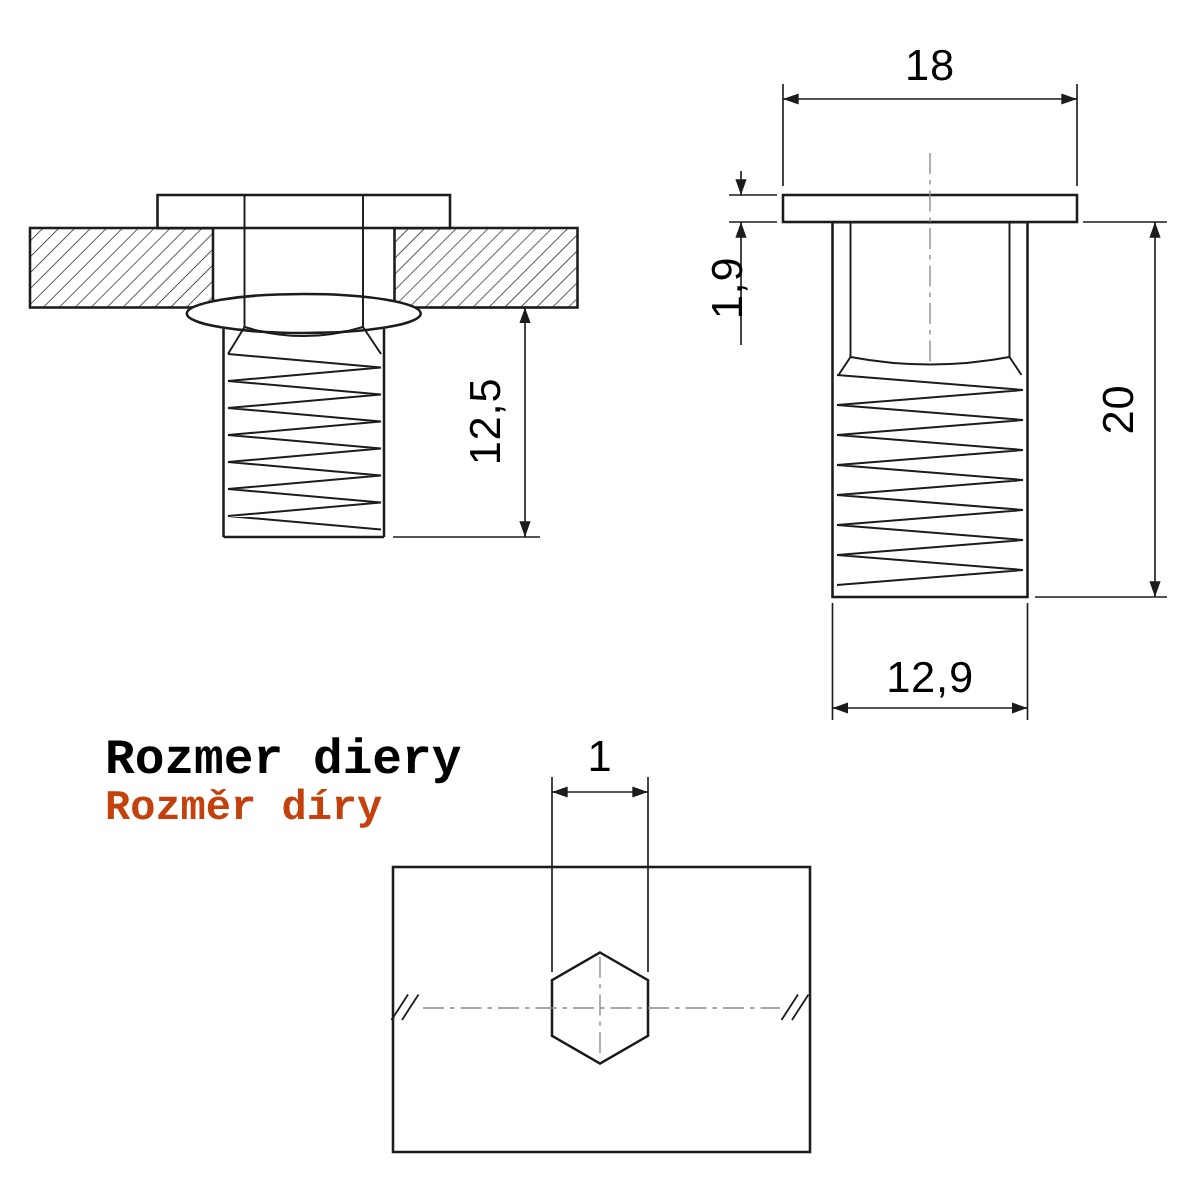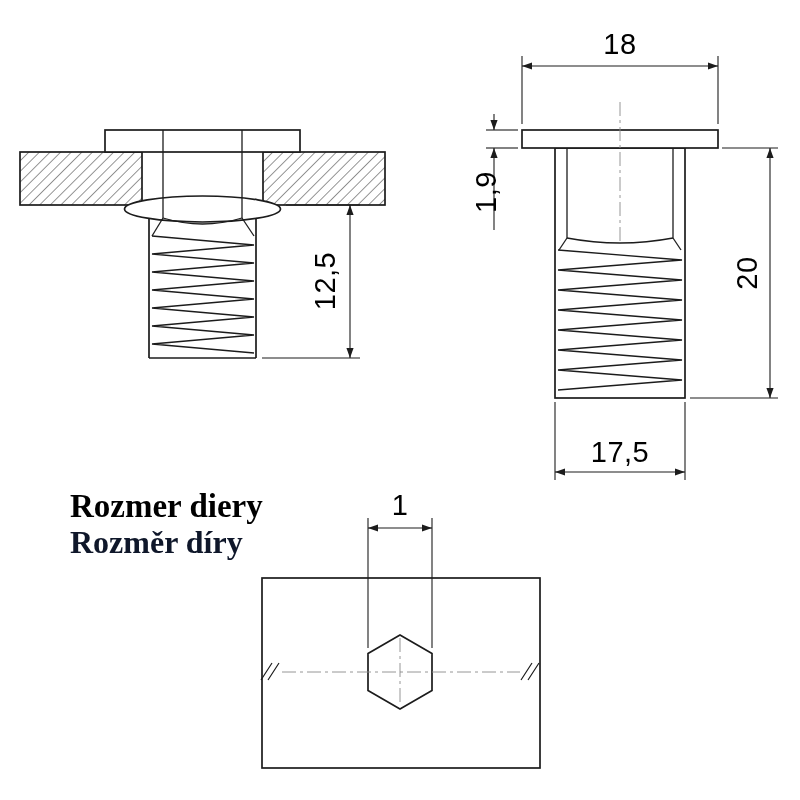--- a/index.html
+++ b/index.html
@@ -9,25 +9,25 @@
   }
   .stage svg{position:absolute;left:0;top:0;}
   .dim{
     position:absolute;font-size:29px;color:#000;white-space:nowrap;
     letter-spacing:.5px;font-family:"Liberation Sans",sans-serif;
   }
   .center{transform:translateX(-50%);}
   .rot{transform:translate(-50%,-50%) rotate(-90deg);}
   .title-main{
     position:absolute;font-size:33px;font-weight:700;color:#000;
-    font-family:Liberation Serif, serif;white-space:nowrap;
+    font-family:Liberation Mono, monospace;white-space:nowrap;
   }
   .title-sub{
-    position:absolute;font-size:32px;font-weight:700;color:#0f172a;
-    font-family:Liberation Serif, serif;white-space:nowrap;
+    position:absolute;font-size:28px;font-weight:700;color:#c2410c;
+    font-family:Liberation Mono, monospace;white-space:nowrap;
   }
 </style>
 </head>
 <body>
 
 <div class="stage">
 
   <svg width="800" height="800" viewBox="0 0 800 800">
     <defs>
       <pattern id="hatch" patternUnits="userSpaceOnUse" width="7.5" height="7.5" patternTransform="rotate(45)">
@@ -112,21 +112,21 @@
       <line x1="368" y1="528" x2="432" y2="528" marker-start="url(#arr)" marker-end="url(#arr)"></line>
     </g>
   </svg>
 
   <div class="dim center" style="left:620px;top:28px;">18</div>
 
   <div class="dim rot" style="left:486px;top:192px;">1,9</div>
 
   <div class="dim rot" style="left:747px;top:273px;">20</div>
 
-  <div class="dim center" style="left:620px;top:436px;">17,5</div>
+  <div class="dim center" style="left:620px;top:436px;">12,9</div>
 
   <div class="dim rot" style="left:325px;top:281px;">12,5</div>
 
   <div class="dim center" style="left:400px;top:489px;">1</div>
 
   <div class="title-main" style="left:70px;top:488px;">Rozmer diery</div>
 
   <div class="title-sub" style="left:70px;top:524px;">Rozměr díry</div>
 
 </div>

